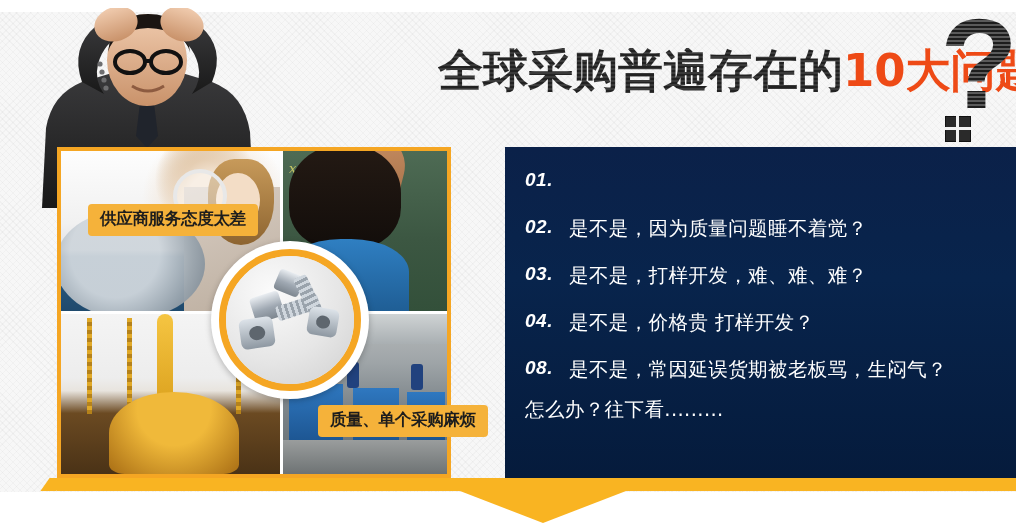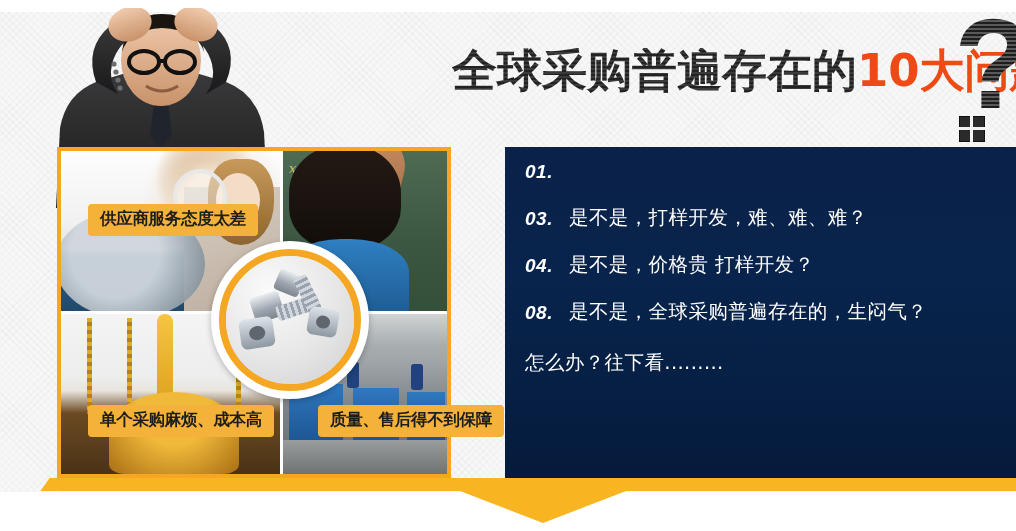--- a/index.html
+++ b/index.html
@@ -16,21 +16,21 @@
     position:absolute;left:0;top:12px;width:1016px;height:480px;
     background-color:#f7f7f7;
     background-image:
       repeating-linear-gradient(45deg, rgba(0,0,0,0.028) 0 1px, rgba(0,0,0,0) 1px 5px),
       repeating-linear-gradient(-45deg, rgba(0,0,0,0.022) 0 1px, rgba(0,0,0,0) 1px 5px);
   }
   .bg-top-white{position:absolute;left:0;top:0;width:1016px;height:12px;background:#ffffff;}
   .bg-bottom-white{position:absolute;left:0;top:492px;width:1016px;height:39px;background:#ffffff;}
 
   
-  .header{position:absolute;left:16px;top:0;width:825px;height:150px;}
+  .header{position:absolute;left:2px;top:0;width:825px;height:150px;}
   .title-row{
     position:absolute;left:436px;top:48px;
     display:flex;align-items:flex-end;white-space:nowrap;
   }
   .title-cn{
     font-size:45px;font-weight:bold;letter-spacing:0px;
     color:#2f2f2f;line-height:1;
     font-family:"DejaVu Sans","Liberation Sans",sans-serif;
     background-image:repeating-linear-gradient(180deg,#3a3a3a 0 2px, #222 2px 4px);
     -webkit-background-clip:text;background-clip:text;
@@ -165,21 +165,21 @@
   .lbl-2{left:318px;top:204px;}
   .lbl-3{left:88px;top:405px;}
   .lbl-4{left:318px;top:405px;}
 
   
   .blue-panel{
     position:absolute;left:505px;top:147px;width:511px;height:331px;
     background:linear-gradient(180deg,#0b2149 0%,#08244c 40%,#051b3c 100%);
   }
   .qlist{position:absolute;left:20px;top:14px;width:480px;}
-  .qrow{display:flex;align-items:flex-start;margin-bottom:17px;height:30px;}
+  .qrow{display:flex;align-items:flex-end;margin-bottom:17px;height:30px;}
   .qnum{
     color:#ffffff;font-style:italic;font-weight:bold;font-size:19px;
     width:44px;flex:0 0 44px;font-family:"Liberation Sans",sans-serif;letter-spacing:.5px;
   }
   .qtext{
     color:#ffffff;font-size:19.5px;line-height:1;letter-spacing:.4px;
     font-family:"DejaVu Sans","Liberation Sans",sans-serif;
   }
   .qfooter{
     color:#ffffff;font-size:19.5px;letter-spacing:.4px;margin-top:14px;
@@ -313,40 +313,43 @@
   <div class="circle-photo">
     <div class="bolt" style="left:26px;top:38px;width:30px;height:26px;transform:rotate(-18deg);"></div>
     <div class="bolt-shank" style="left:50px;top:44px;width:44px;height:15px;transform:rotate(-18deg);border-radius:3px;"></div>
     <div class="bolt" style="left:50px;top:16px;width:26px;height:22px;transform:rotate(22deg);"></div>
     <div class="bolt-shank" style="left:62px;top:32px;width:40px;height:14px;transform:rotate(64deg);border-radius:3px;"></div>
     <div class="nut" style="left:14px;top:62px;width:34px;height:30px;transform:rotate(-8deg);"></div>
     <div class="nut" style="left:82px;top:52px;width:30px;height:28px;transform:rotate(10deg);"></div>
   </div>
 
   <div class="lbl lbl-1">供应商服务态度太差</div>
-  <div class="lbl lbl-3">单个采购麻烦、成本高</div>
-  <div class="lbl lbl-4">质量、售后得不到保障</div>
+  <div class="lbl lbl-4">质量、单个采购麻烦</div>
 
   <div class="blue-panel">
     <div class="qlist">
 
       <div class="qrow">
         <span class="qnum">01.</span>
       </div>
       <div class="qrow">
+        <span class="qnum">02.</span>
+        <span class="qtext">是不是，因为质量问题睡不着觉？</span>
+      </div>
+      <div class="qrow">
         <span class="qnum">03.</span>
         <span class="qtext">是不是，打样开发，难、难、难？</span>
       </div>
       <div class="qrow">
         <span class="qnum">04.</span>
         <span class="qtext">是不是，价格贵 打样开发？</span>
       </div>
       <div class="qrow">
         <span class="qnum">08.</span>
-        <span class="qtext">是不是，全球采购普遍存在的，生闷气？</span>
+        <span class="qtext">是不是，常因延误货期被老板骂，生闷气？</span>
       </div>
 
       <div class="qfooter">怎么办？往下看.........</div>
     </div>
   </div>
 
   <div class="ybar-skew-l"></div>
   <div class="ybar"></div>
   <div class="yarrow"></div>
 

